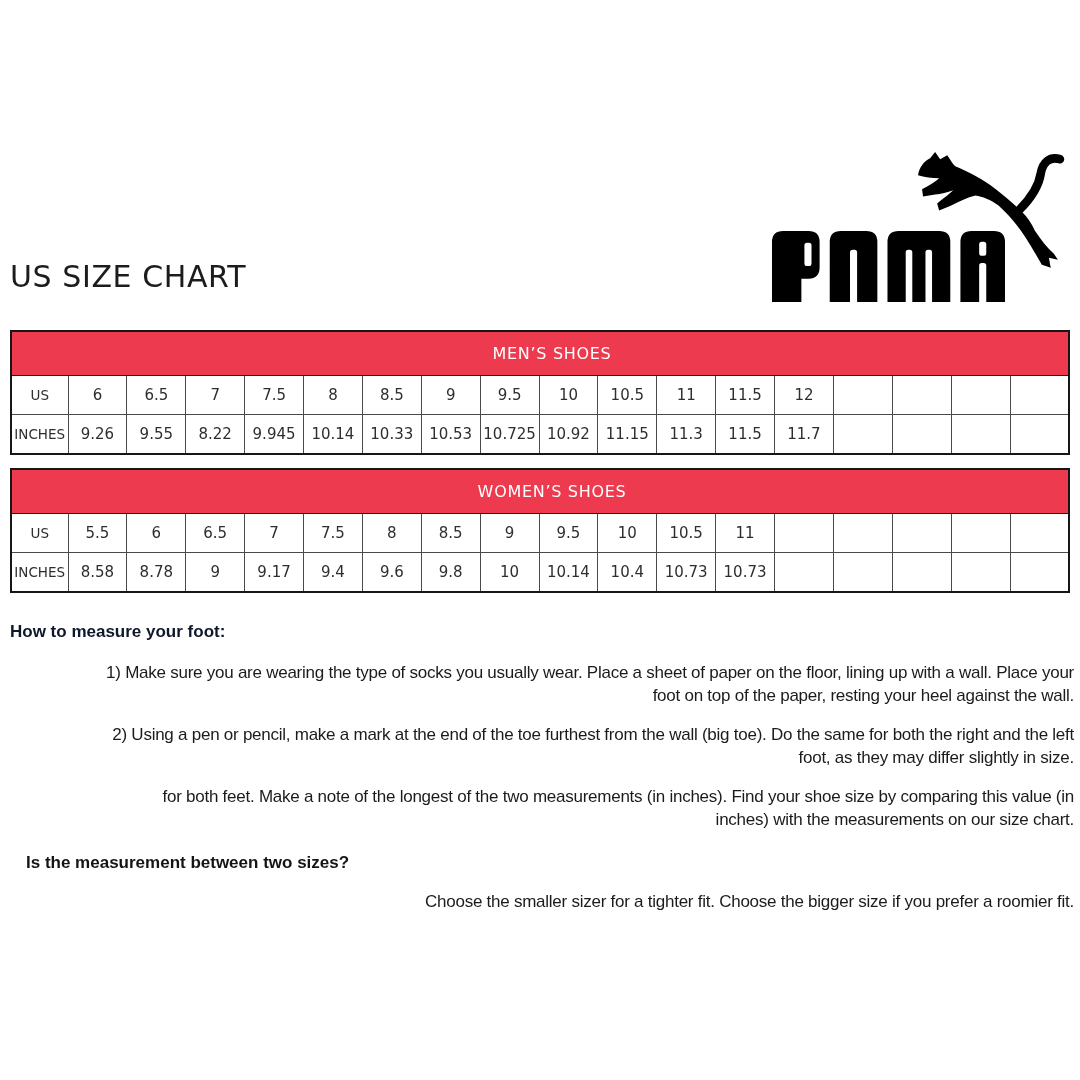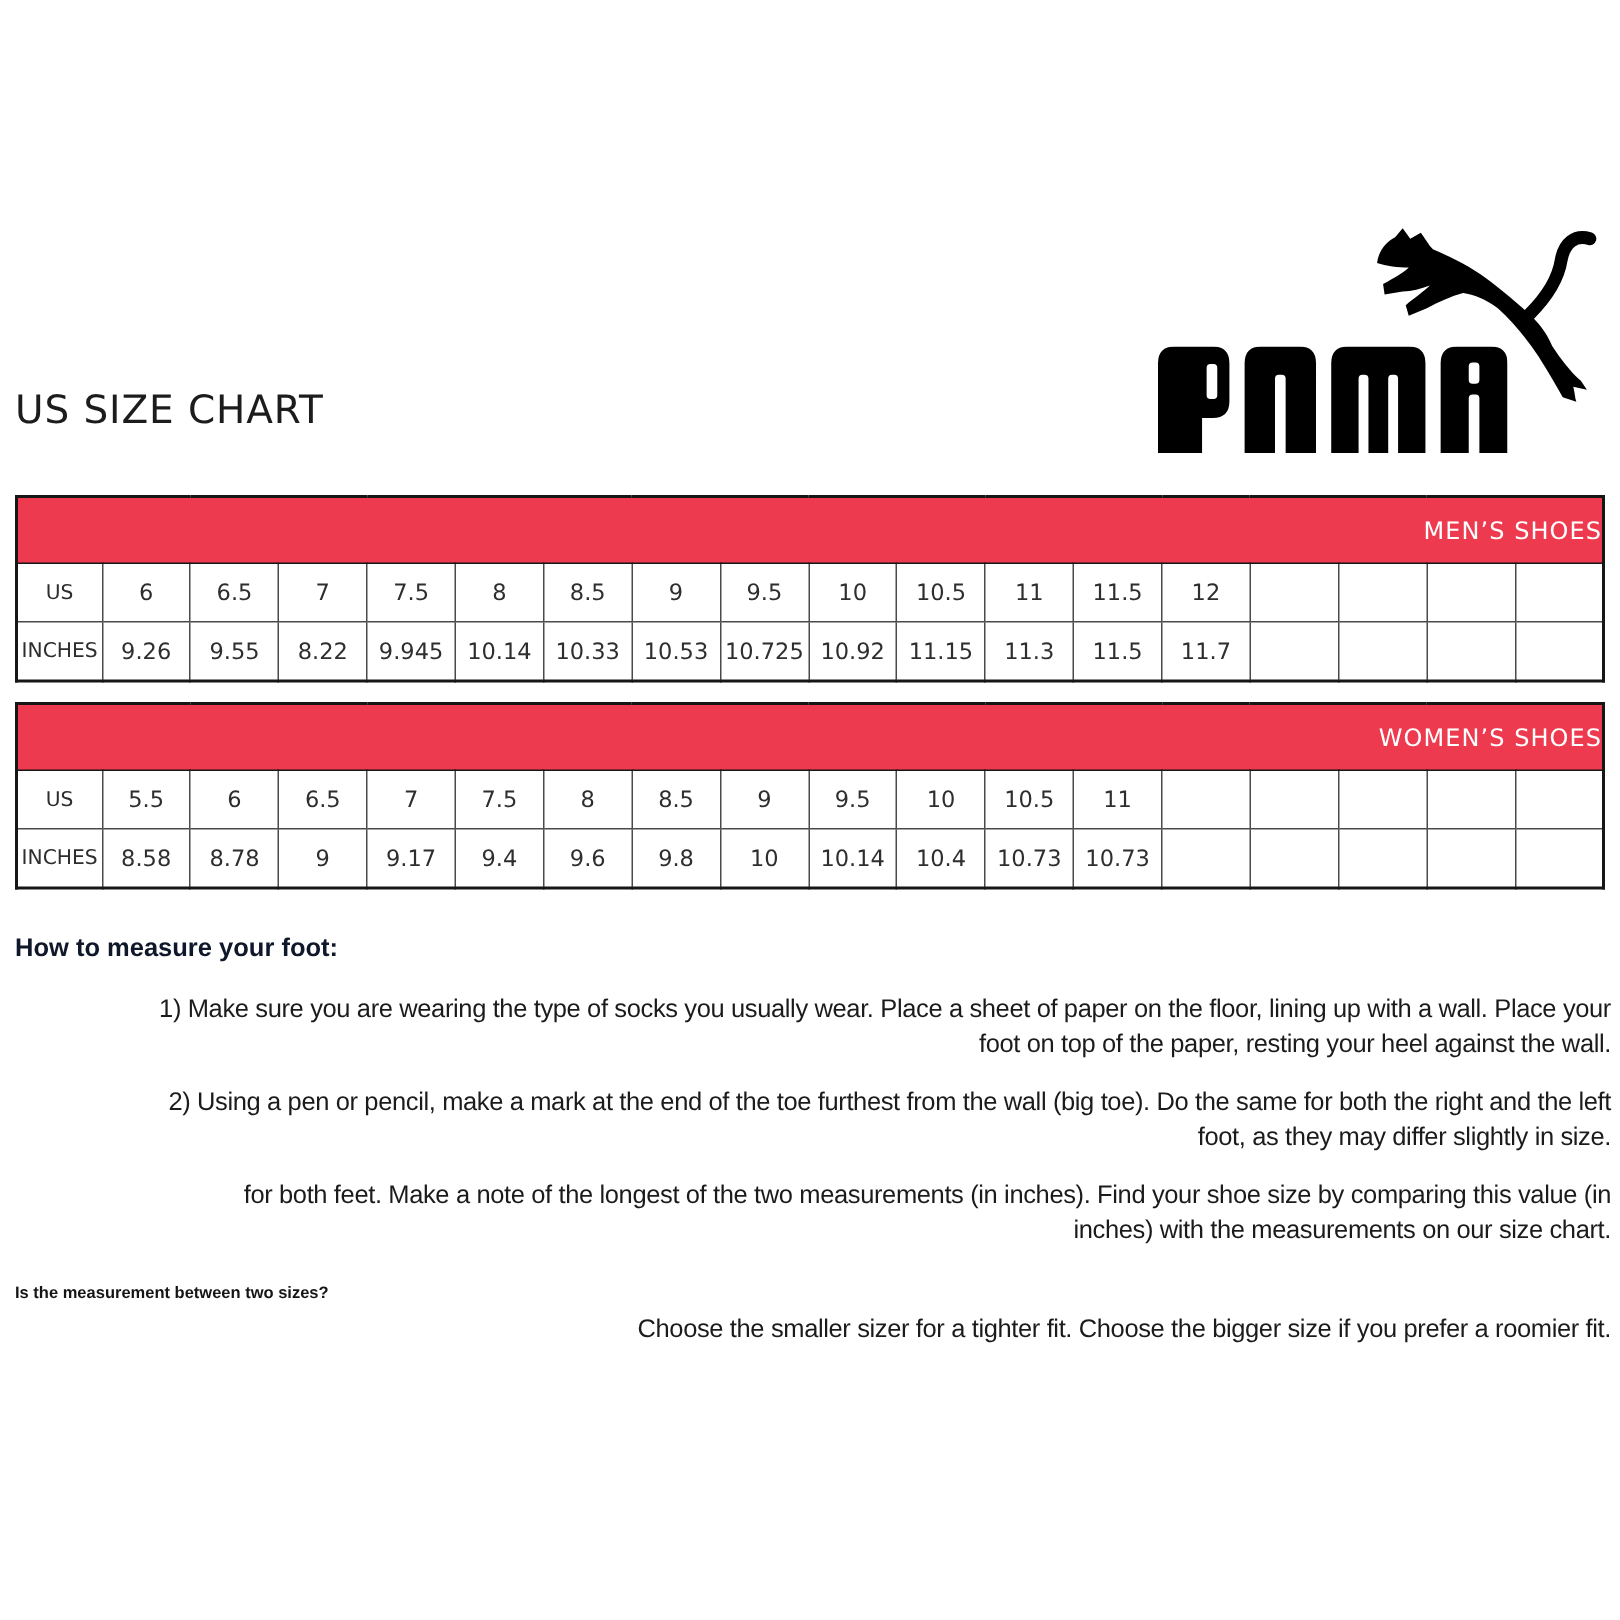--- a/index.html
+++ b/index.html
@@ -9,32 +9,32 @@
   }
 
   
   #wordmark { position:absolute; left:772px; top:231px; width:233px; height:71px; }
   #catlogo  { position:absolute; left:914px; top:151px; width:156px; height:121px; }
 
   
   #page-title {
     position:absolute; left:10px; top:259px;
     font-family:"DejaVu Sans", sans-serif;
-    font-size:26px; font-weight:500; letter-spacing:0.6px; color:#1c1c1c;
+    font-size:30px; font-weight:500; letter-spacing:0.6px; color:#1c1c1c;
   }
 
   
   #tables { position:absolute; left:10px; top:330px; width:1060px; }
   table.size-table {
     width:1060px; table-layout:fixed; border-collapse:collapse;
     border:2px solid #161616; margin-bottom:13px;
     font-family:"DejaVu Sans", sans-serif;
   }
   table.size-table th.band {
-    background:#EE3A4E; color:#ffffff; text-align:right;
+    background:#EE3A4E; color:#ffffff; text-align:center;
     height:43px; padding:0 0 0 24px;
     font-size:16px; font-weight:500; letter-spacing:0.7px;
     border-bottom:1px solid #161616;
   }
   table.size-table td {
     height:38px; text-align:center; vertical-align:middle;
     border:1px solid #4a4a4a; font-size:15px; color:#2e2e2e; padding:0;
     overflow:hidden;
   }
   table.size-table td.label-cell { font-size:13.5px;text-align:center; }
@@ -44,21 +44,21 @@
   #guide .g-head {
     font-size:17px; font-weight:bold; line-height:23px; margin:0 0 18px 0; color:#0f172a;
   }
   #guide p.step { margin:0 0 16px 0; }
   #guide p.step-last { margin:0 0 20px 0; }
   #guide .line {
     font-size:17px; line-height:23px; letter-spacing:-0.25px;
     white-space:nowrap; color:#1b1b1b;text-align:right;
   }
   #guide .g-head2 {
-    font-size:11px; font-weight:bold; line-height:23px; margin:0; color:#151515;
+    font-size:17px; font-weight:bold; line-height:23px; margin:16px; color:#151515;
   }
 </style>
 </head>
 <body>
 
 <div id="canvas">
 
   <svg id="catlogo" viewBox="0 0 155 120" xmlns="http://www.w3.org/2000/svg" aria-hidden="true">
     <path fill="#000000" d="M4,24 C5,16 10,10 16,7 L21,1 L26,8 L33,4 C36,8 38,12 41,15
       C55,21 69,28 80,37 C90,45 100,53 107,60 C113,66 117,72 120,79

